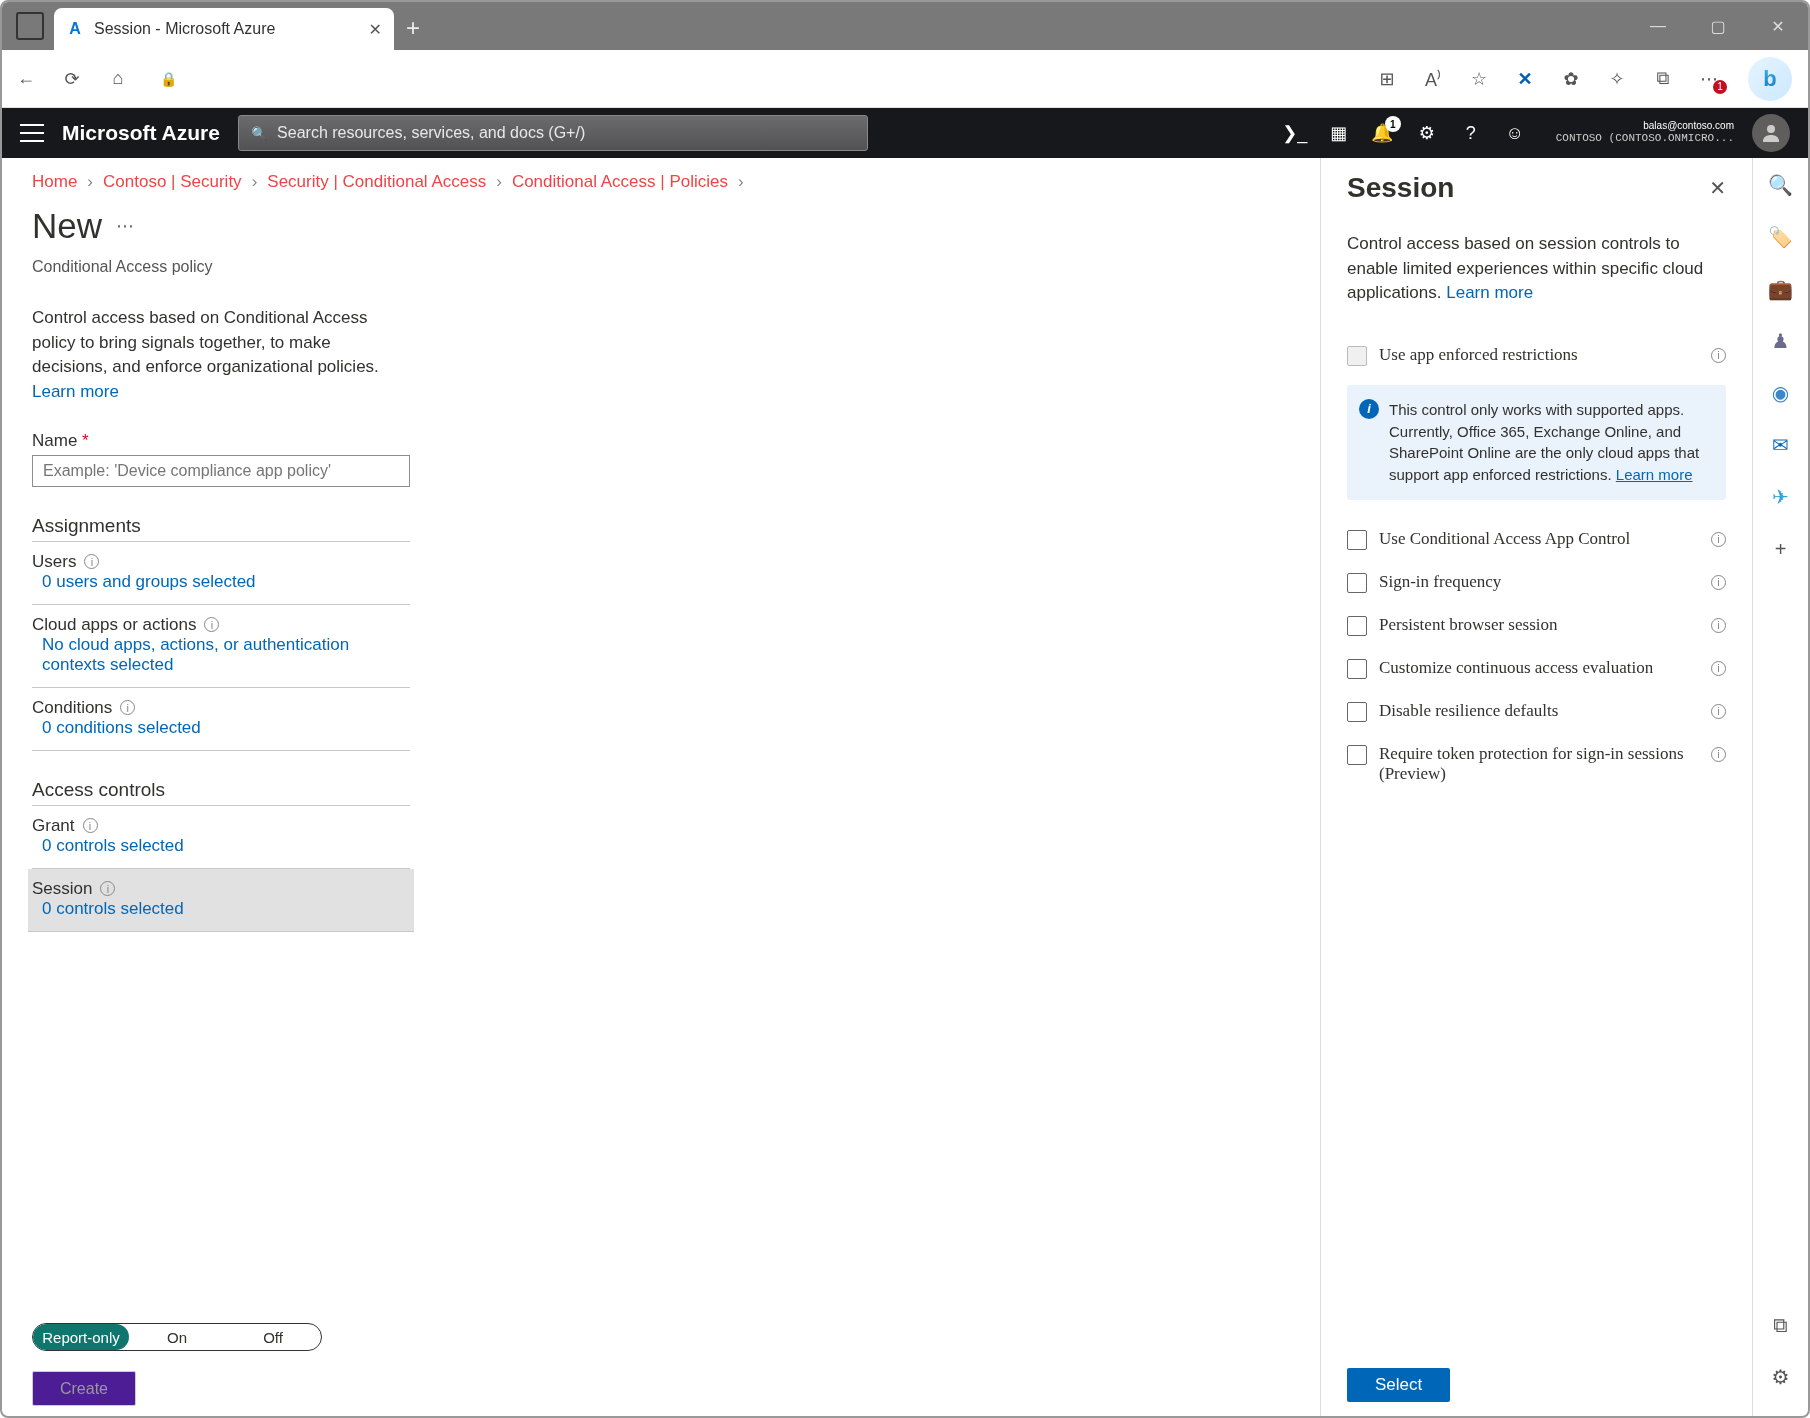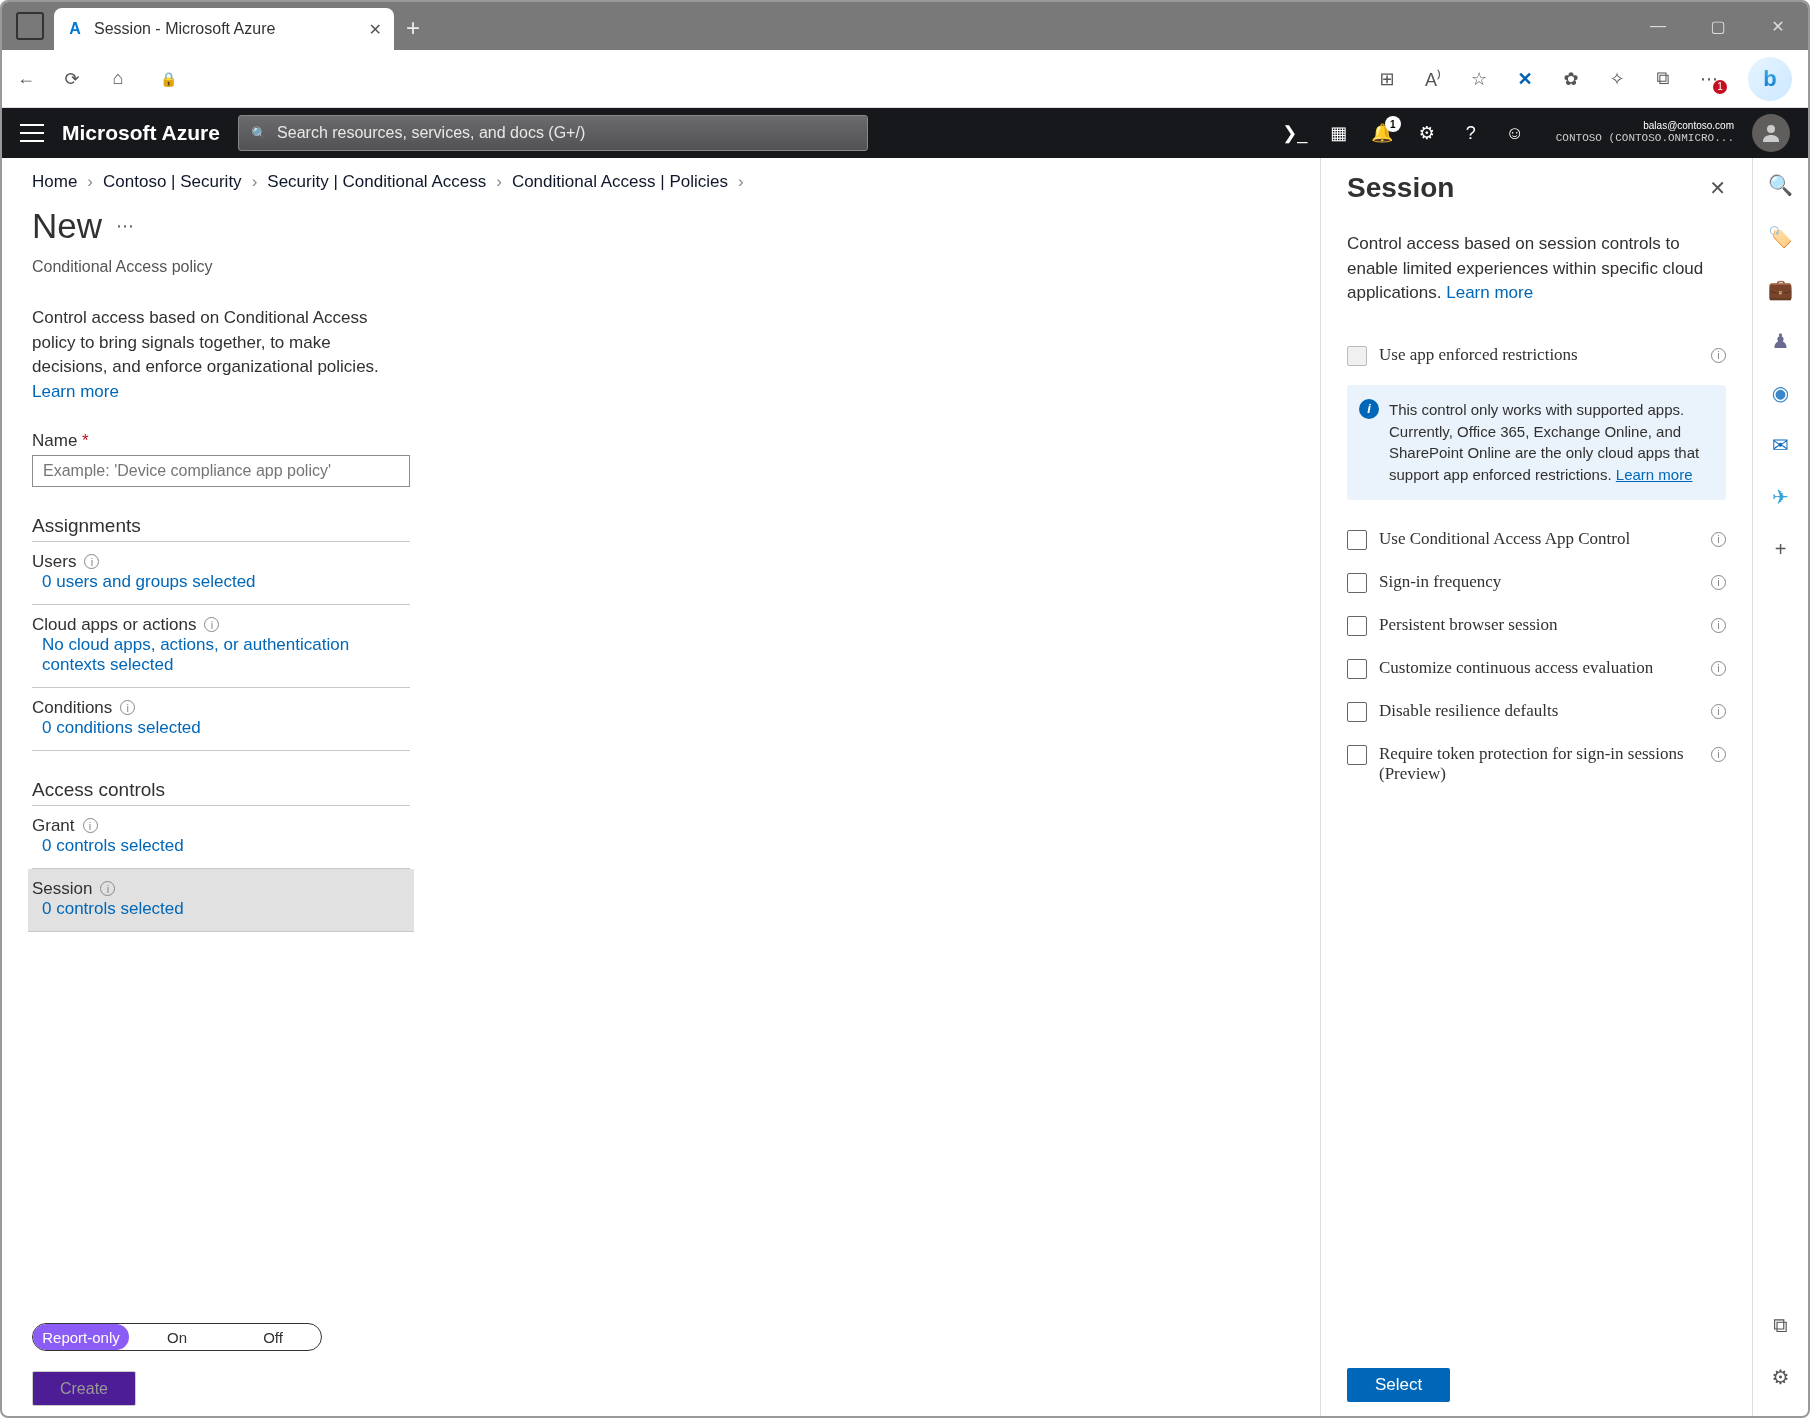--- a/index.html
+++ b/index.html
@@ -45,21 +45,21 @@
   .azure-user-email { font-size: 10px; }
   .azure-user-tenant { font-size: 11px; color: #ccc; font-family: Liberation Mono, monospace; }
   .azure-avatar { width: 38px; height: 38px; border-radius: 50%; background: #605e5c; display:flex;align-items:center;justify-content:center; }
   
   
   .content { display: flex; height: calc(100% - 156px); }
   .main-col { flex: 1; padding: 14px 20px 10px 30px; overflow: hidden; display:flex; flex-direction:column;}
   
   
   .breadcrumb { display: flex; align-items: center; gap: 10px; font-size: 17px; margin-bottom: 14px; }
-  .breadcrumb a { color: #0f172a; text-decoration: none; }
+  .breadcrumb a { color: #ef4444; text-decoration: none; }
   .breadcrumb .sep { color: #888; }
   
   .page-title { font-size: 35px; font-weight: 400; margin-bottom: 12px; display: flex; align-items: center; gap: 14px; }
   .page-title .more-dots { font-size: 18px; color: #666; }
   .page-subtitle { font-size: 16px; color: #555; margin-bottom: 30px; }
   
   .intro-text { font-size: 17px; max-width: 360px; line-height: 1.45; }
   .intro-text a { color: #0067b8; text-decoration: none; }
   
   .field-label { font-size: 17px; margin-top: 26px; }
@@ -71,21 +71,21 @@
   .config-item { width: 378px; padding: 10px 0 12px 0; border-bottom: 1px solid #c8c8c8; }
   .config-item.selected { background: #e1e1e1; padding-left:4px; padding-right:4px; margin-left:-4px; width:386px;}
   .config-label { font-size: 17px; display: flex; align-items: center; gap: 8px; }
   .info-icon { width: 15px; height: 15px; border: 1px solid #888; border-radius: 50%; font-size: 11px; display: inline-flex; align-items: center; justify-content: center; color: #888; }
   .config-link { color: #0067b8; font-size: 17px; padding-left: 10px; cursor: pointer; display:block;}
   
   .footer-actions { margin-top: auto; padding-top: 20px; border-top: 0px solid #eee; }
   .enable-label { font-size: 17px; margin-bottom: 8px; }
   .toggle3 { width: 290px; height: 28px; border: 1px solid #333; border-radius: 14px; display: flex; overflow: hidden; }
   .toggle3 > div { flex: 1; display: flex; align-items: center; justify-content: center; font-size: 15px; }
-  .toggle3 .active { background: #8b5cf6; color: #fff; border-radius: 13px; }
+  .toggle3 .active { background: #0f766e; color: #fff; border-radius: 13px; }
   .create-btn { margin-top: 20px; height: 35px; width: 104px; border: 1px solid #ccc; background: #4c1d95; color: #999; font-size: 16px; border-radius:2px;}
   
   
   .side-panel { width: 432px; border-left: 1px solid #ddd; padding: 14px 26px; display: flex; flex-direction: column; }
   .panel-header { display: flex; align-items: center; justify-content: space-between; margin-bottom: 28px; }
   .panel-title { font-size: 28px; font-weight: 600; }
   .panel-close { font-size: 20px; color: #555; cursor: pointer; }
   .panel-intro { font-size: 17px; line-height: 1.45; margin-bottom: 28px; }
   .panel-intro a { color: #0067b8; text-decoration: none; }
   

